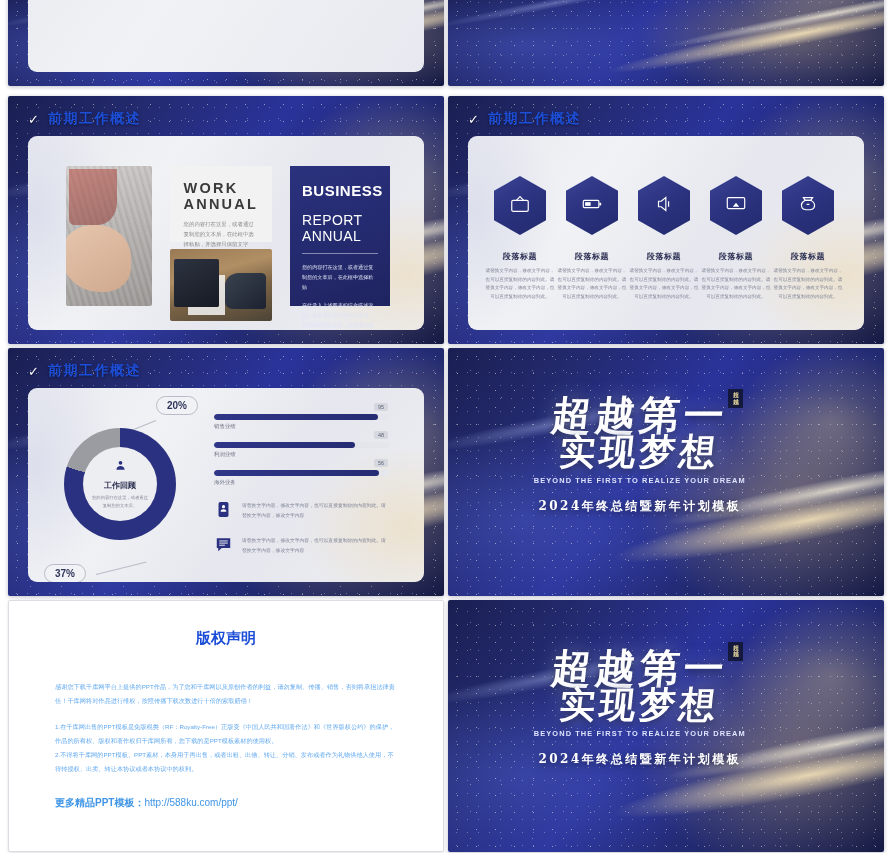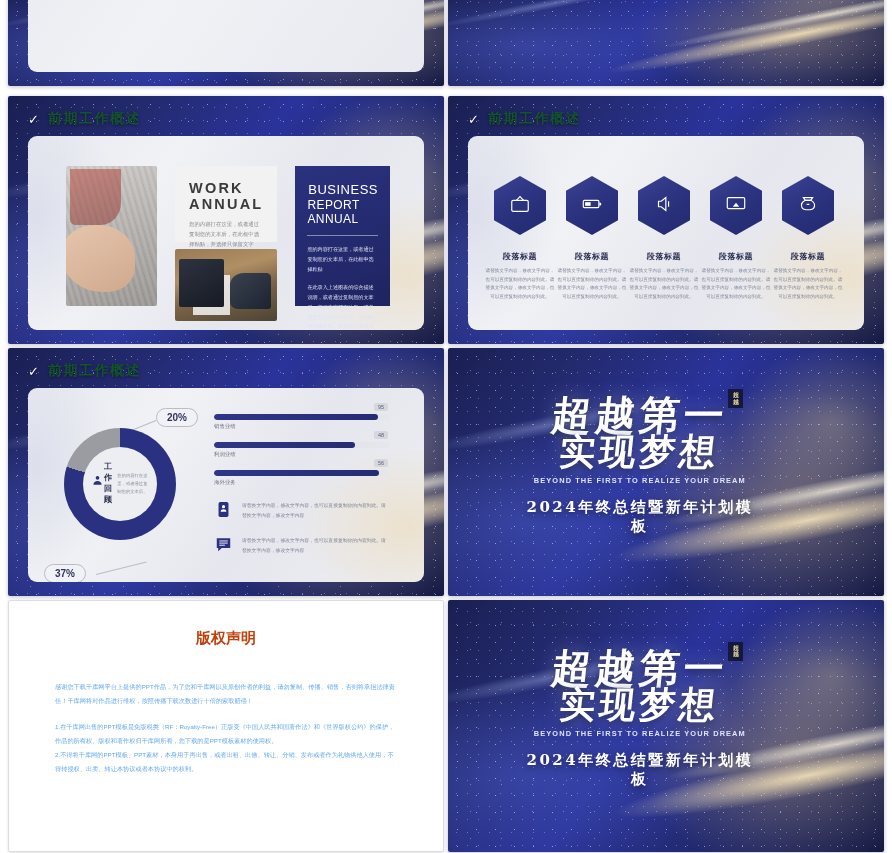--- a/index.html
+++ b/index.html
@@ -64,21 +64,21 @@
   .slide-title {
     position: absolute; left: 20px; top: 14px;
     display: flex; align-items: center; gap: 9px;
     z-index: 4;
   }
   .slide-title .tick {
     color: #ffffff; font-size: 13px; line-height: 1;
     text-shadow: 0 1px 2px rgba(0,0,0,.45);
   }
   .slide-title .txt {
-    color: #14532d; font-size: 14px; font-weight: bold;
+    color: #1d4ed8; font-size: 14px; font-weight: bold;
     letter-spacing: 1.5px;
     text-shadow: 0 1px 3px rgba(0,0,0,.5);
     font-family: "DejaVu Serif", "Liberation Serif", serif;
   }
   .panel {
     position: absolute; left: 20px; right: 20px; top: 40px; bottom: 14px;
     border-radius: 9px;
     background: linear-gradient(125deg, #e9eaf0 0%, #f1f2f5 30%, #e6e7ee 60%, #edeef2 100%);
     overflow: hidden;
     z-index: 3;
@@ -137,22 +137,22 @@
     box-shadow: 10px 12px 0 -4px rgba(245,245,245,.85);
   }
   .wa-photo2::after {
     content: ""; position: absolute; right: 6%; top: 34%; width: 40%; height: 50%;
     background: linear-gradient(140deg,#3a4250,#1c2230); border-radius: 34% 12% 6% 20%;
   }
   .wa-blue {
     width: 100px; background: linear-gradient(160deg,#2b327e 0%,#242a6e 55%,#1e2460 100%);
     padding: 16px 12px; color: #fff;
   }
-  .wa-blue h3 { font-size: 13px; font-weight: normal; letter-spacing: .5px; text-align: right; }
-  .wa-blue h4 { font-size: 12px; font-weight: normal; letter-spacing: .4px; margin-top: 1px; }
+  .wa-blue h3 { font-size: 15px; font-weight: bold; letter-spacing: .5px; }
+  .wa-blue h4 { font-size: 14px; font-weight: normal; letter-spacing: .4px; margin-top: 13px; }
   .wa-blue .rule { height: 1px; background: rgba(255,255,255,.45); margin: 9px 0 9px 0; }
   .wa-blue p { font-size: 5.1px; line-height: 1.95; color: #dfe2f4; margin-bottom: 8px; }
 
   
   .hex-row {
     position: absolute; left: 16px; right: 20px; top: 40px;
     display: flex; justify-content: center; z-index: 2;
   }
   .hex-item { width: 72px; text-align: center; }
   .hex {
@@ -175,34 +175,34 @@
   .donut-col { width: 178px; position: relative; }
   .donut {
     position: absolute; left: 36px; top: 40px; width: 112px; height: 112px;
     border-radius: 50%;
     background: conic-gradient(#2a3180 0deg 288deg, #9b9ba2 288deg 360deg);
   }
   .donut-hole {
     position: absolute; left: 19px; top: 19px; right: 19px; bottom: 19px;
     border-radius: 50%;
     background: #edeef2;
-    display: flex; flex-direction: row; align-items: center; justify-content: center;
+    display: flex; flex-direction: column; align-items: center; justify-content: center;
     padding: 0 8px;
   }
   .donut-hole .user-icon { margin-bottom: 4px; }
   .donut-hole .user-icon svg { width: 13px; height: 13px; fill: #2a3180; }
   .donut-hole h4 { font-size: 8px; font-weight: bold; color: #2b2f4e; margin-bottom: 3px; }
   .donut-hole p { font-size: 4.3px; line-height: 1.8; color: #888c9c; text-align: center; }
   .pill {
     position: absolute;
     border: 1px solid #b9bcc8; border-radius: 11px;
     padding: 3px 10px; font-size: 10px; font-weight: bold; color: #31365c;
     background: rgba(241,242,245,.85);
   }
-  .pill.p20 { left: 128px; top: 20px; }
+  .pill.p20 { left: 128px; top: 8px; }
   .pill.p80 { left: 16px; top: 176px; }
   .leader { position: absolute; border-top: 1px solid #b9bcc8; }
   .leader.l20 { left: 66px; top: 32px; width: 62px; transform: rotate(-22deg); transform-origin: right center; }
   .leader.l80 { left: 68px; top: 186px; width: 52px; transform: rotate(-14deg); transform-origin: left center; }
 
   .r2-right { flex: 1; padding: 26px 34px 0 8px; }
   .bar-block { margin-bottom: 12px; position: relative; }
   .bar-val {
     position: absolute; right: 2px; top: -11px;
     background: #d5d7de; color: #5c6070; font-size: 5.4px;
@@ -226,21 +226,21 @@
   .info-ico svg { width: 17px; height: 19px; fill: #2a3180; }
   .info-row p { font-size: 4.8px; line-height: 2.1; color: #7d8294; padding-top: 2px; }
 
   
   .copy-slide {
     background: #ffffff; border: 1px solid #dcdde2;
     box-shadow: 0 1px 3px rgba(0,0,0,.12);
   }
   .copy-inner { padding: 28px 46px 0 46px; color: #5ba5ef; }
   .copy-inner h2 {
-    text-align: center; font-size: 15px; font-weight: bold; color: #c2410c;
+    text-align: center; font-size: 15px; font-weight: bold; color: #1d4ed8;
     margin-bottom: 32px;
   }
   .copy-inner .para { font-size: 6.2px; line-height: 2.25; margin-bottom: 12px; color: #62a9ee; }
   .copy-inner .clause { font-size: 6.2px; line-height: 2.25; color: #62a9ee; }
   .copy-inner .more {
     margin-top: 20px; font-size: 10px; font-weight: bold; color: #3f95e6;
   }
   .copy-inner .more .url { font-weight: normal; }
 
   
@@ -260,21 +260,21 @@
     position: absolute; right: 6%; top: -6px;
     background: #14183c; color: #e3d39a; font-size: 6px; font-weight: bold;
     padding: 3px 3px; line-height: 1.1; width: 15px; text-align: center;
     font-family: "DejaVu Serif", serif;
   }
   .hero-art .en {
     font-size: 7.4px; letter-spacing: 1.1px; margin-top: 7px; color: #dfe4ff;
     font-family: Liberation Sans, sans-serif; font-weight: bold;
   }
   .hero-art .sub {
-    font-size: 15px; letter-spacing: 2.5px; margin-top: 13px; color: #fff;
+    font-size: 12px; letter-spacing: 2.5px; margin-top: 13px; color: #fff;
     font-family: "DejaVu Serif", "Liberation Serif", serif; font-weight: bold;
     text-shadow: 0 2px 7px rgba(0,0,0,.5);
   }
 
   
   .cut-panel {
     position: absolute; left: 20px; right: 20px; top: -58px; bottom: 14px;
     border-radius: 9px;
     background: linear-gradient(125deg,#e9eaf0 0%,#f1f2f5 40%,#e8e9f0 100%);
     overflow: hidden; z-index: 3;
@@ -504,20 +504,23 @@
       </div>
     </div>
   </div>
 
   <div class="slide w-left row3 copy-slide">
     <div class="copy-inner">
       <h2>版权声明</h2>
       <div class="para">感谢您下载千库网平台上提供的PPT作品，为了您和千库网以及原创作者的利益，请勿复制、传播、销售，否则将承担法律责任！千库网将对作品进行维权，按照传播下载次数进行十倍的索取赔偿！</div>
       <div class="clause">1.在千库网出售的PPT模板是免版税类（RF：Royalty-Free）正版受《中国人民共和国著作法》和《世界版权公约》的保护，作品的所有权、版权和著作权归千库网所有，您下载的是PPT模板素材的使用权。</div>
       <div class="clause">2.不得将千库网的PPT模板、PPT素材，本身用于再出售，或者出租、出借、转让、分销、发布或者作为礼物供他人使用，不得转授权、出卖、转让本协议或者本协议中的权利。</div>
+      <div class="more">
+        <span>更多精品PPT模板：</span><span class="url">http://588ku.com/ppt/</span>
+      </div>
     </div>
   </div>
 
   <div class="slide w-right row3">
     <div class="bg-dark"></div>
     <div class="swirl"></div>
     <div class="hero">
       <div class="hero-art">
         <div class="stamp">超越</div>
         <div class="cn1">超越第一</div>

